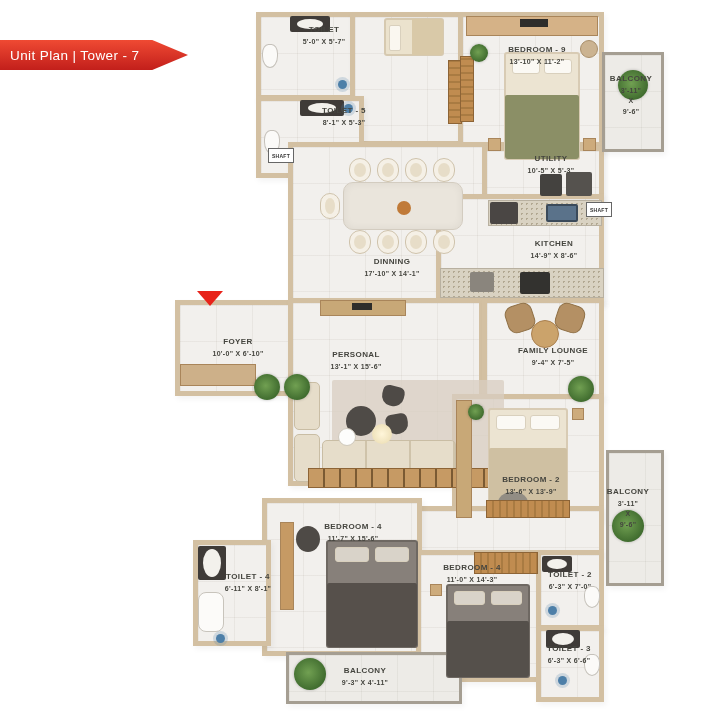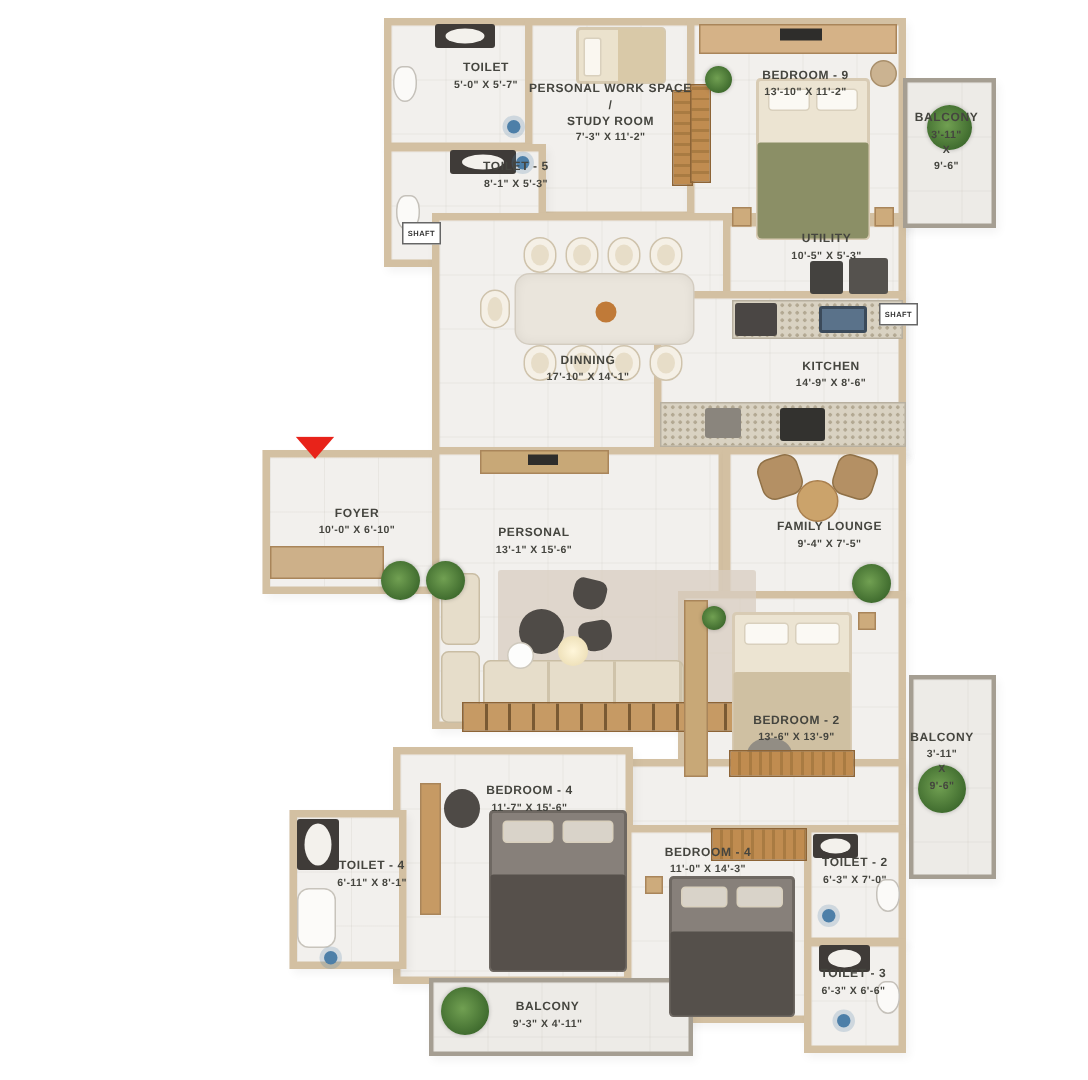--- a/index.html
+++ b/index.html
@@ -63,20 +63,23 @@
   .rug{position:absolute;z-index:6;background:#d8cec0;opacity:.75;border-radius:2px;}
   .sofa{position:absolute;z-index:10;background:#e6ddca;border:1px solid #c9bda4;border-radius:5px;box-sizing:border-box;}
   .darkchair{position:absolute;z-index:10;background:#4e4a46;border-radius:6px 6px 10px 10px;}
   .appl{position:absolute;z-index:11;box-sizing:border-box;}
 </style>
 </head>
 <body>
 
 <div id="stage">
 
+  <div class="banner">
+    <span>Unit Plan | Tower - 7</span>
+  </div>
 
   <div class="room" style="left:256px;top:12px;width:100px;height:88px"></div>
   <div class="room" style="left:350px;top:12px;width:114px;height:134px"></div>
   <div class="room" style="left:458px;top:12px;width:146px;height:140px"></div>
   <div class="room" style="left:256px;top:96px;width:108px;height:82px"></div>
   <div class="room" style="left:288px;top:142px;width:316px;height:162px"></div>
   <div class="room" style="left:482px;top:146px;width:122px;height:54px"></div>
   <div class="room" style="left:436px;top:194px;width:168px;height:110px"></div>
   <div class="room" style="left:175px;top:300px;width:140px;height:96px"></div>
   <div class="room" style="left:288px;top:298px;width:196px;height:188px"></div>
@@ -219,29 +222,23 @@
   <div class="shaft" style="left:268px;top:148px">
       <span>SHAFT</span>
     </div>
   <div class="shaft" style="left:586px;top:202px">
       <span>SHAFT</span>
     </div>
 
   <div class="entry"></div>
 
 
-  <div class="rlabel" style="left:324px;top:51px">
+  <div class="rlabel" style="left:324px;top:36px">
     <div>TOILET</div>
     <div class="rd">5'-0" X 5'-7"</div>
-  </div>
-  <div class="rlabel" style="left:407px;top:76px">
-    <div>PERSONAL WORK SPACE</div>
-    <div>/</div>
-    <div>STUDY ROOM</div>
-    <div class="rd">7'-3" X 11'-2"</div>
   </div>
   <div class="rlabel" style="left:537px;top:56px">
     <div>BEDROOM - 9</div>
     <div class="rd">13'-10" X 11'-2"</div>
   </div>
   <div class="rlabel" style="left:631px;top:95px">
     <div>BALCONY</div>
     <div class="rd">3'-11"</div>
     <div class="rd">X</div>
     <div class="rd">9'-6"</div>
@@ -251,21 +248,21 @@
     <div class="rd">8'-1" X 5'-3"</div>
   </div>
   <div class="rlabel" style="left:551px;top:165px">
     <div>UTILITY</div>
     <div class="rd">10'-5" X 5'-3"</div>
   </div>
   <div class="rlabel" style="left:554px;top:250px">
     <div>KITCHEN</div>
     <div class="rd">14'-9" X 8'-6"</div>
   </div>
-  <div class="rlabel" style="left:392px;top:246px">
+  <div class="rlabel" style="left:392px;top:268px">
     <div>DINNING</div>
     <div class="rd">17'-10" X 14'-1"</div>
   </div>
   <div class="rlabel" style="left:238px;top:348px">
     <div>FOYER</div>
     <div class="rd">10'-0" X 6'-10"</div>
   </div>
   <div class="rlabel" style="left:356px;top:361px">
     <div>PERSONAL</div>
     <div class="rd">13'-1" X 15'-6"</div>

